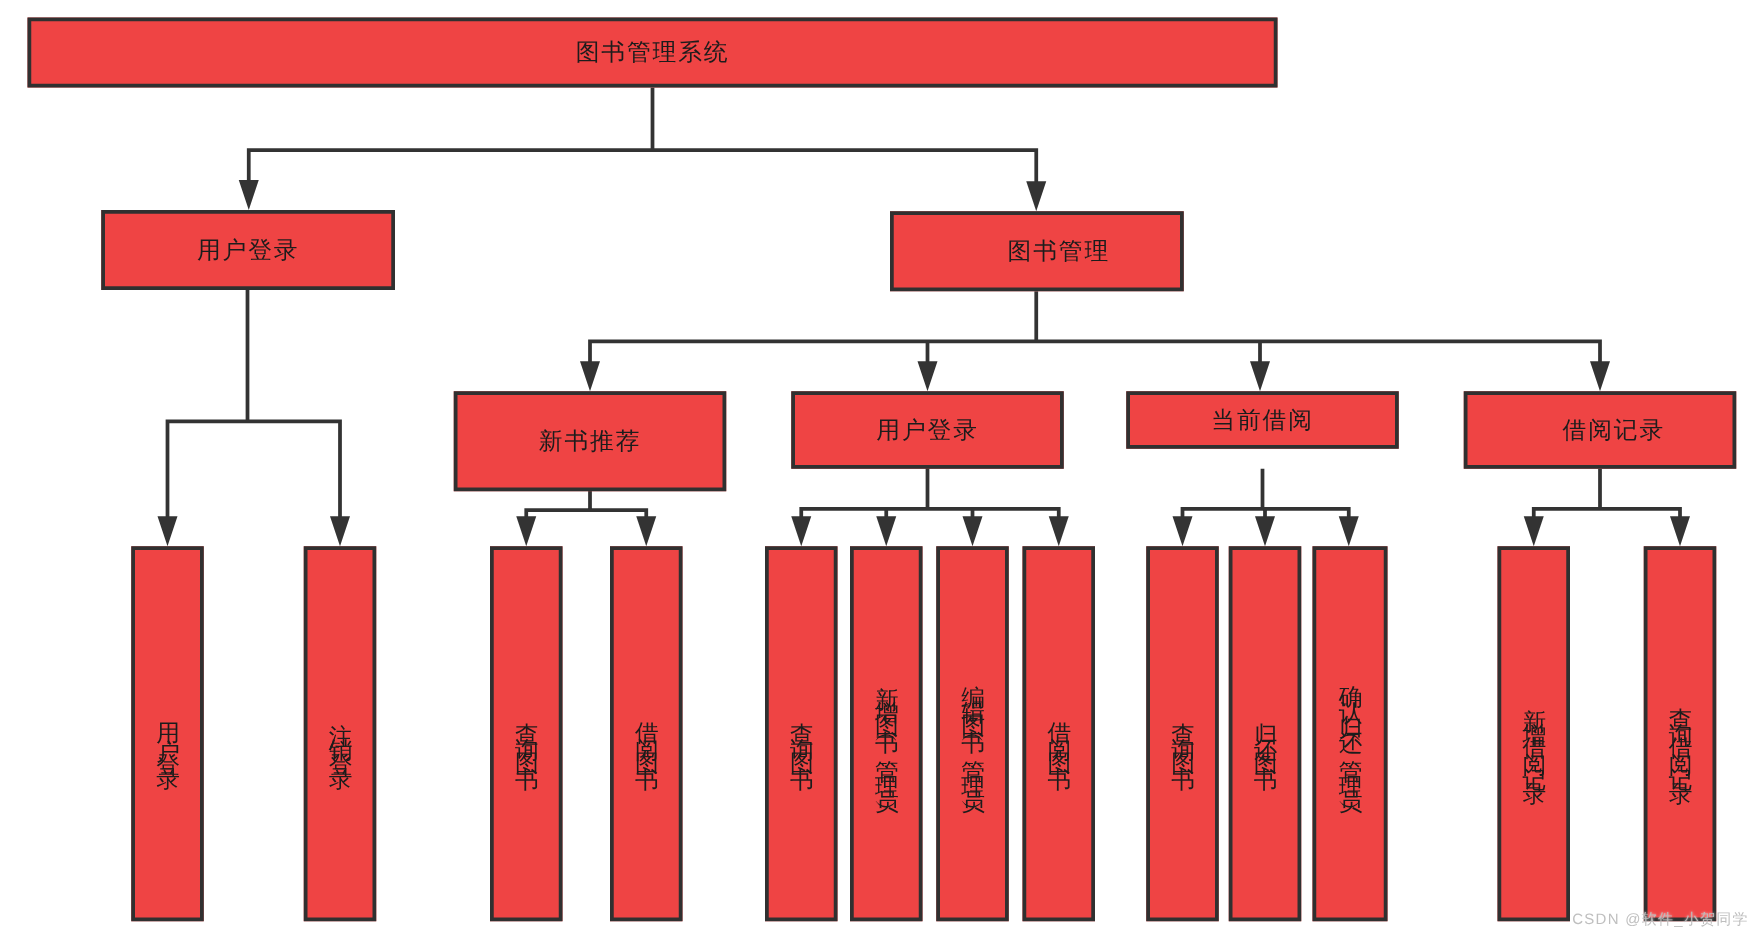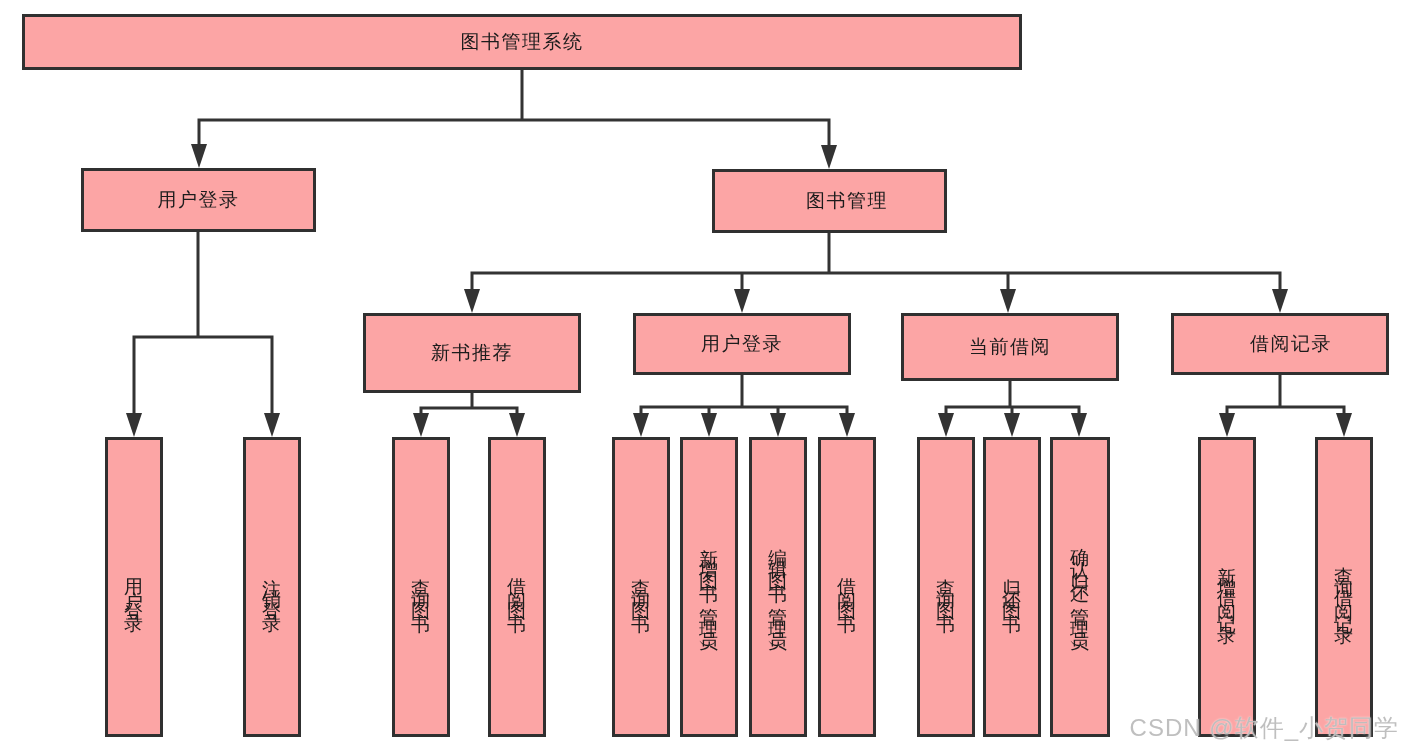--- a/index.html
+++ b/index.html
@@ -3,31 +3,31 @@
 <meta charset="utf-8">
 <style>
   html,body { margin:0; padding:0; background:#ffffff; }
   .canvas {
     position:relative; width:1405px; height:747px; background:#ffffff;
     font-family:"Liberation Sans", sans-serif; overflow:hidden;
   }
   svg.connectors { position:absolute; left:0; top:0; z-index:1; }
   .node {
     position:absolute; box-sizing:border-box; z-index:2;
-    border:3px solid #303030; background:#fca5a5; color:#1c1c1c;
+    border:3px solid #303030; background:#ef4444; color:#1c1c1c;
     display:flex; align-items:center; justify-content:center;
   }
   .h-node { font-size:19px; letter-spacing:1.5px; white-space:nowrap; }
   .v-node span {
     writing-mode:vertical-rl; text-orientation:mixed;
     font-size:19px; letter-spacing:12px; line-height:1; white-space:nowrap;
   }
   .watermark {
     position:absolute; right:6px; bottom:3px; z-index:10;
-    font-size:24px; color:rgba(188,188,188,0.95); letter-spacing:1px;
+    font-size:12px; color:rgba(188,188,188,0.95); letter-spacing:1px;
     text-shadow:0 0 2px rgba(255,255,255,0.8); white-space:nowrap;
   }
 </style>
 </head>
 <body>
 
 <div class="canvas">
 
   <svg class="connectors" width="1405" height="747" viewBox="0 0 1405 747">
     <g stroke="#333333" stroke-width="3" fill="none">
@@ -72,21 +72,21 @@
   <div class="node h-node" style="left:712px; top:169px; width:235px; height:64px;padding-left:35px;">
     <span>图书管理</span>
   </div>
 
   <div class="node h-node" style="left:363px; top:313px; width:218px; height:80px;">
     <span>新书推荐</span>
   </div>
   <div class="node h-node" style="left:633px; top:313px; width:218px; height:62px;">
     <span>用户登录</span>
   </div>
-  <div class="node h-node" style="left:901px; top:313px; width:218px; height:68px;">
+  <div class="node h-node" style="left:901px; top:313px; width:218px; height:46px;">
     <span>当前借阅</span>
   </div>
   <div class="node h-node" style="left:1171px; top:313px; width:218px; height:62px;padding-left:22px;">
     <span>借阅记录</span>
   </div>
 
   <div class="node v-node" style="left:105px; top:437px; width:58px; height:300px;">
     <span>用户登录</span>
   </div>
   <div class="node v-node" style="left:243px; top:437px; width:58px; height:300px;">

